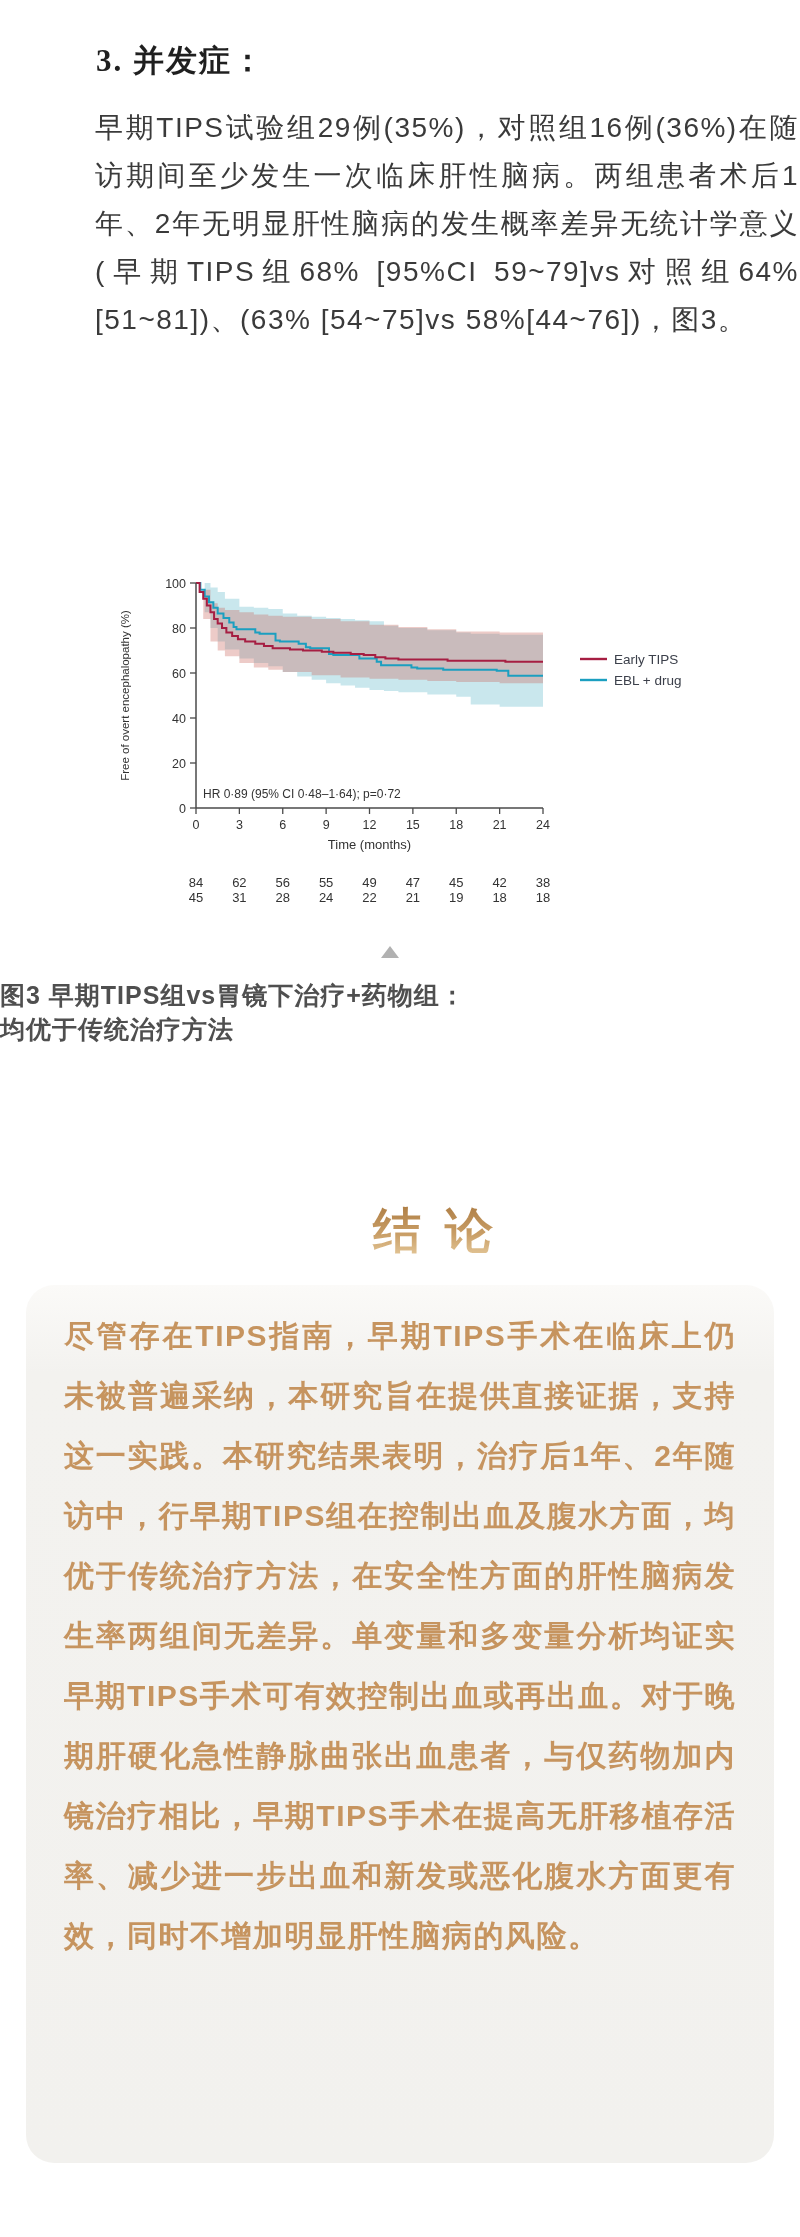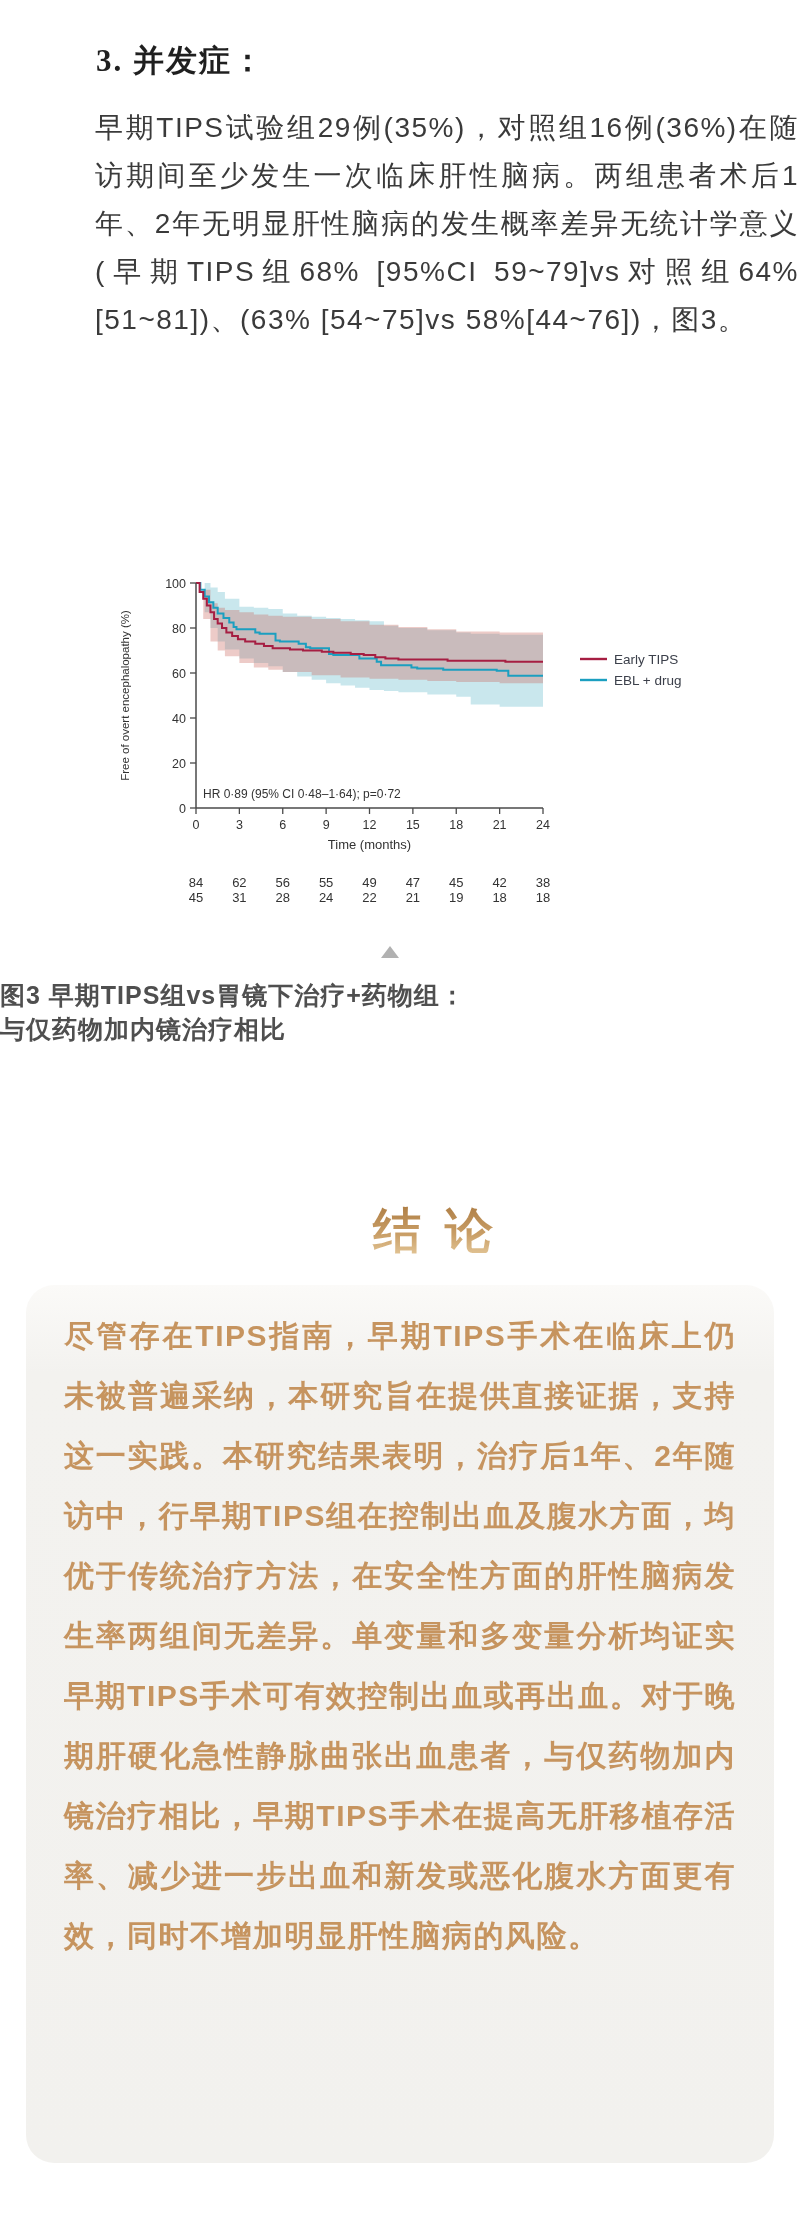--- a/index.html
+++ b/index.html
@@ -99,21 +99,21 @@
       <text x="322.875" y="332" text-anchor="middle" font-size="13" fill="#333" font-family="&quot;Liberation Sans&quot;, sans-serif">21</text>
       <text x="366.25" y="332" text-anchor="middle" font-size="13" fill="#333" font-family="&quot;Liberation Sans&quot;, sans-serif">19</text>
       <text x="409.625" y="332" text-anchor="middle" font-size="13" fill="#333" font-family="&quot;Liberation Sans&quot;, sans-serif">18</text>
       <text x="453" y="332" text-anchor="middle" font-size="13" fill="#333" font-family="&quot;Liberation Sans&quot;, sans-serif">18</text>
     </svg>
 
   <div class="collapse-arrow"></div>
 
   <div class="figure-caption">
     <div>图3 早期TIPS组vs胃镜下治疗+药物组：</div>
-    <div>与仅药物加内镜治疗相比</div>
+    <div>均优于传统治疗方法</div>
   </div>
 
   <div class="conclusion-panel"></div>
 
   <div class="conclusion-heading">结 论</div>
 
   <div class="conclusion-paragraph">尽管存在TIPS指南，早期TIPS手术在临床上仍未被普遍采纳，本研究旨在提供直接证据，支持这一实践。本研究结果表明，治疗后1年、2年随访中，行早期TIPS组在控制出血及腹水方面，均优于传统治疗方法，在安全性方面的肝性脑病发生率两组间无差异。单变量和多变量分析均证实早期TIPS手术可有效控制出血或再出血。对于晚期肝硬化急性静脉曲张出血患者，与仅药物加内镜治疗相比，早期TIPS手术在提高无肝移植存活率、减少进一步出血和新发或恶化腹水方面更有效，同时不增加明显肝性脑病的风险。</div>
 
 </div>
 

